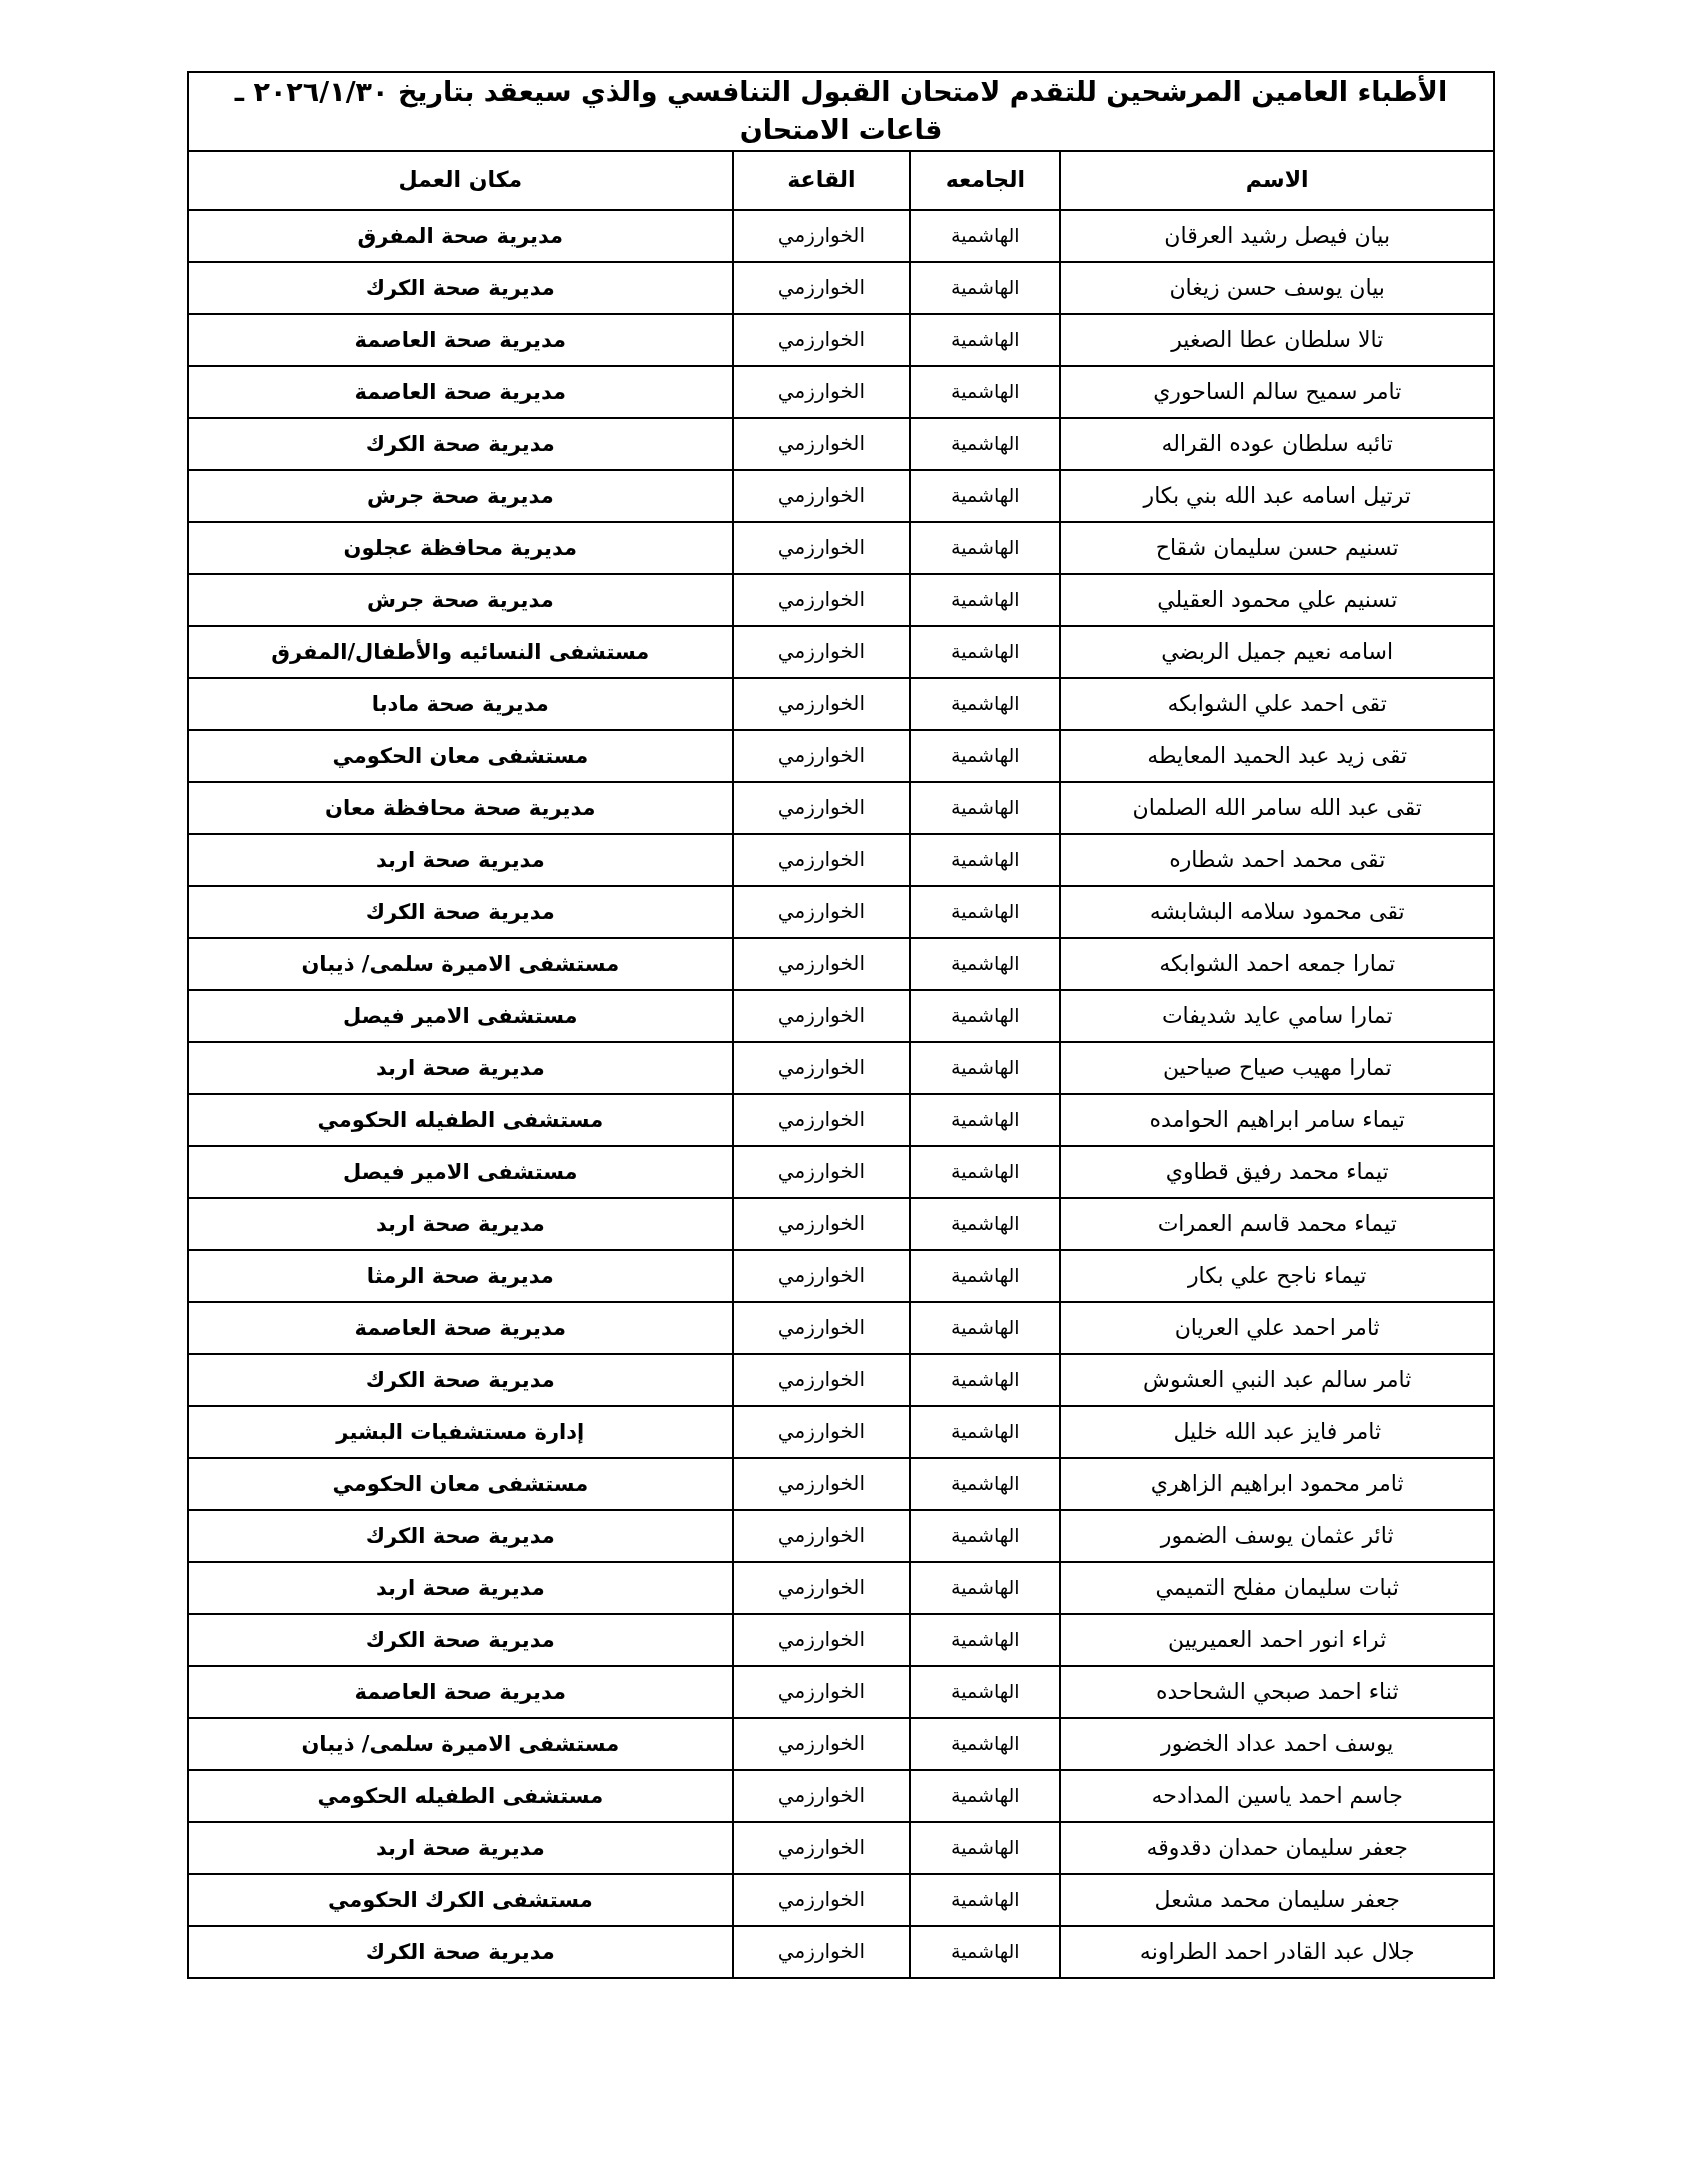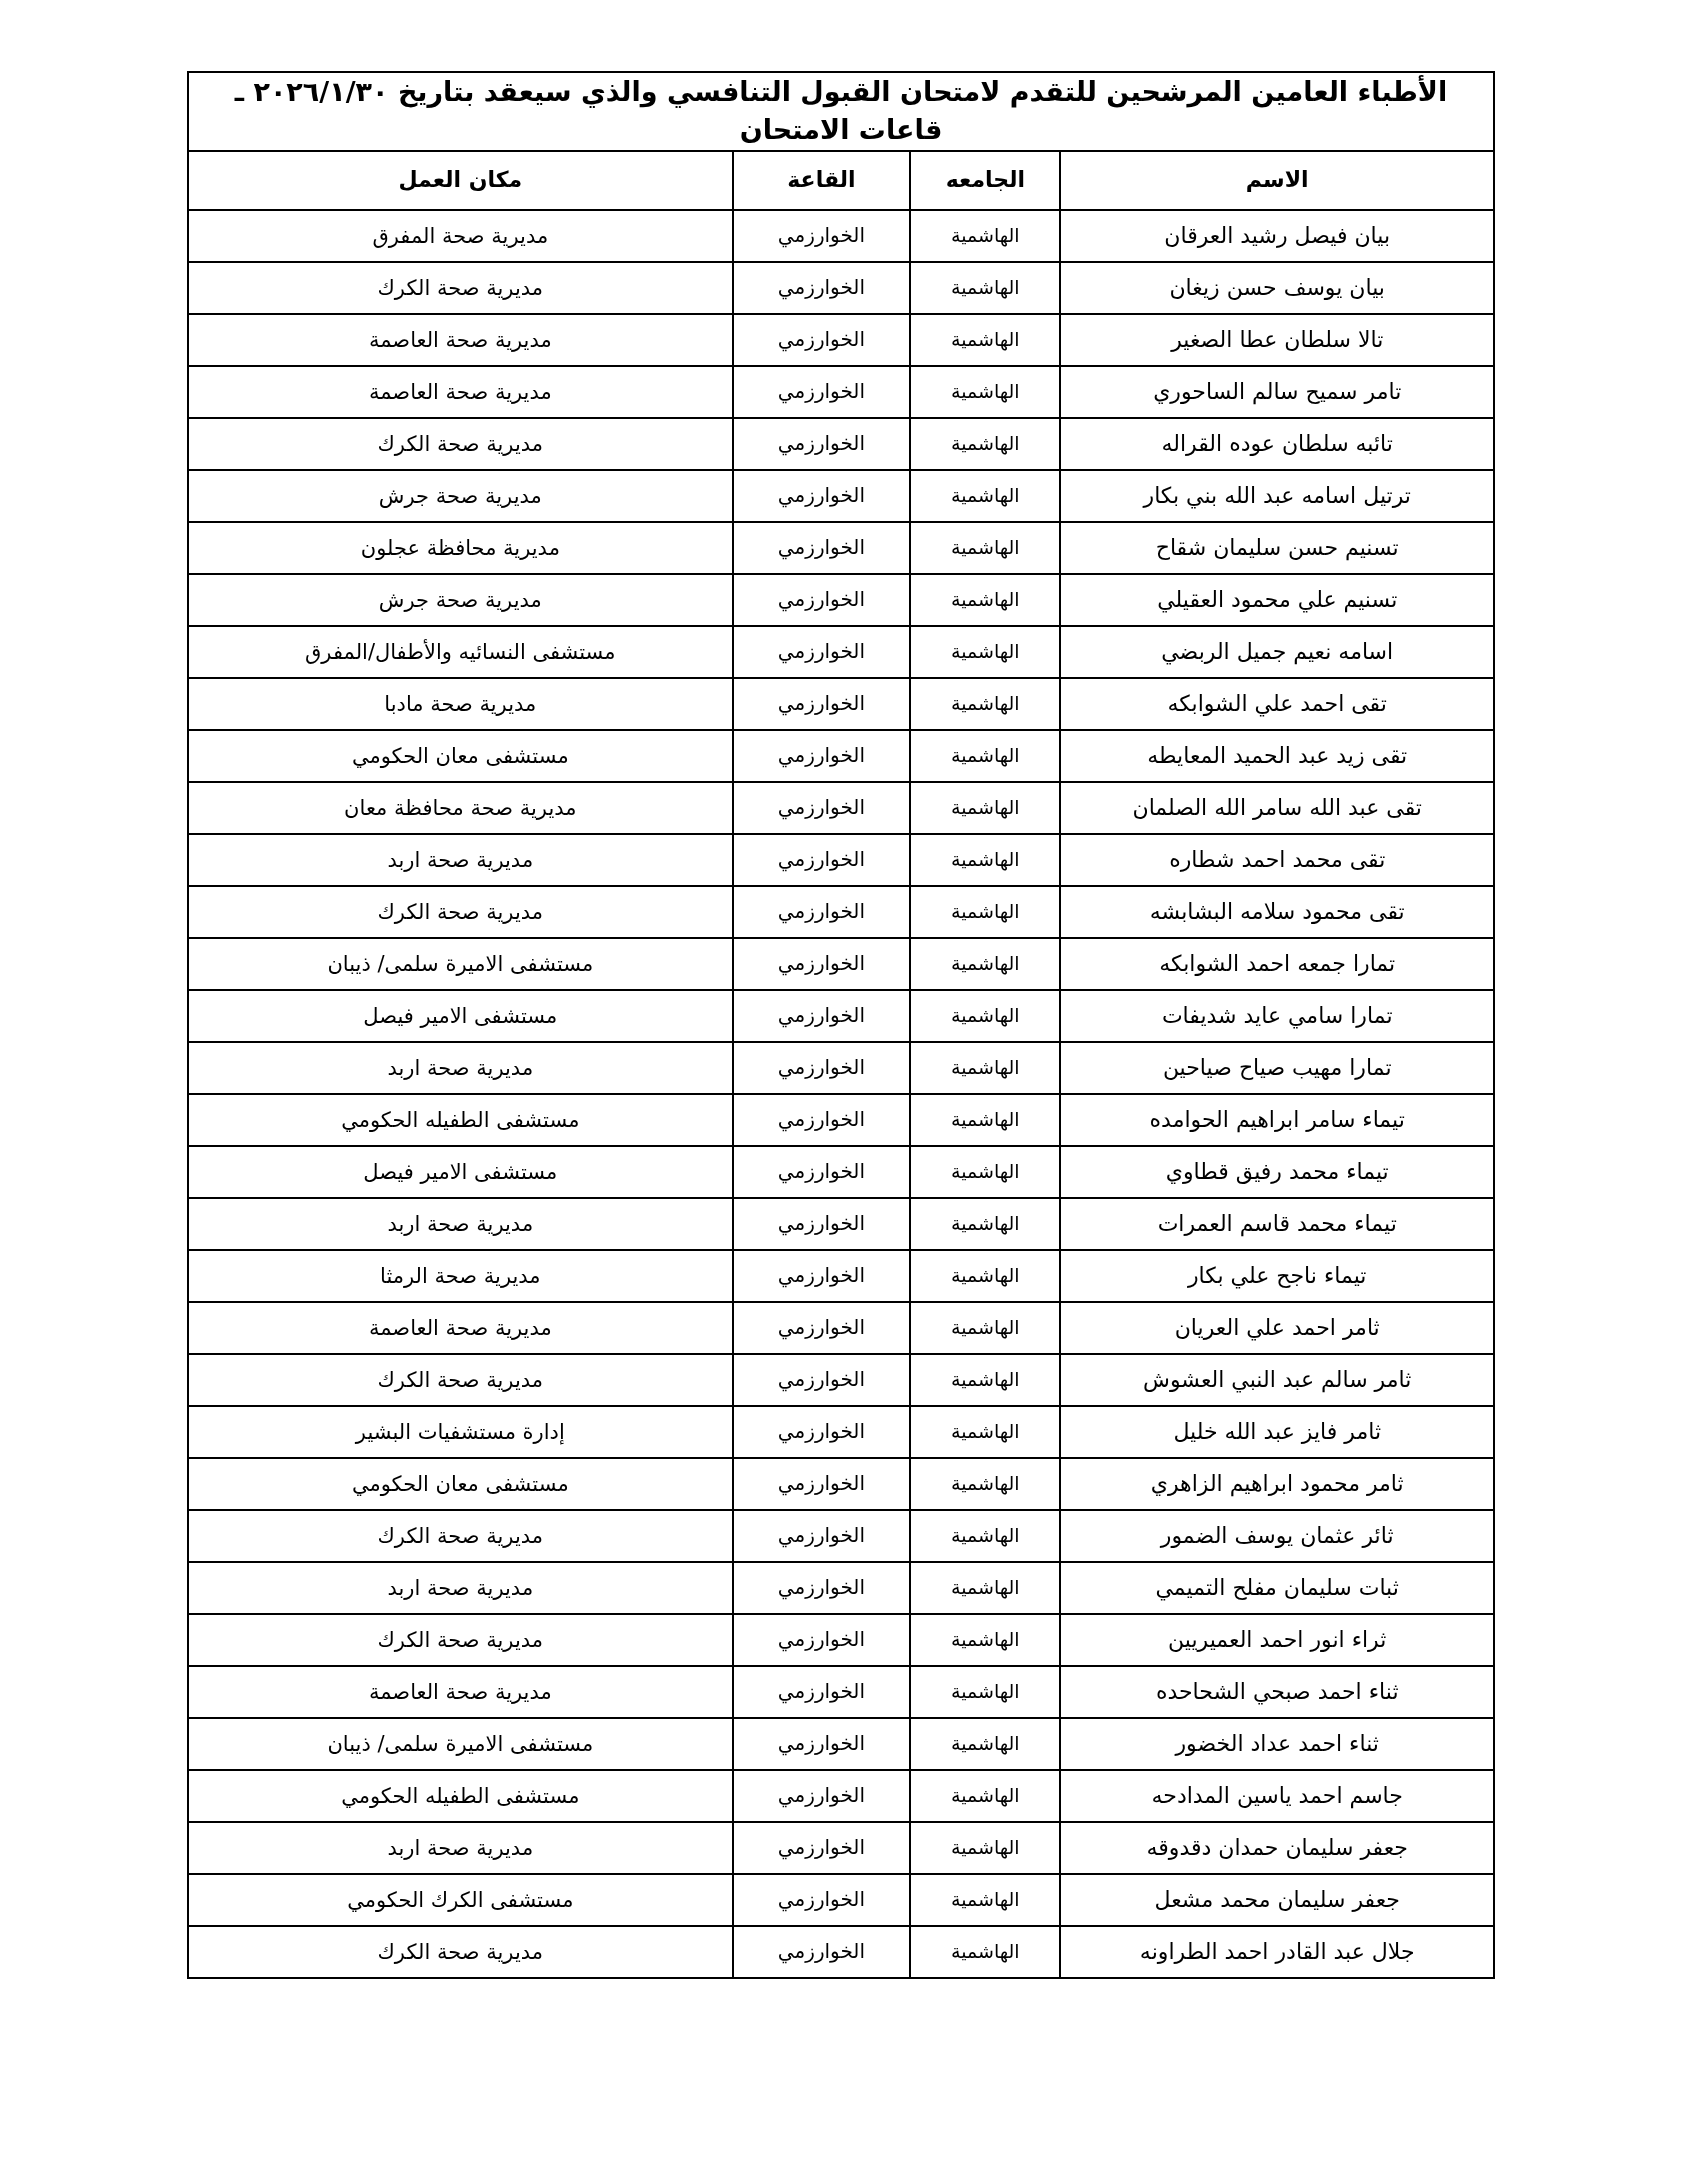--- a/index.html
+++ b/index.html
@@ -66,21 +66,21 @@
   .cell {
     font-size: 21px;
     height: 50px;
     line-height: 1.25;
     padding: 4px 9.3px;
     font-weight: normal;
   }
   .cell-name     { font-size: 22px; }
   .cell-uni      { font-size: 19px; }
   .cell-hall     { font-size: 20px; margin-top: 24px; }
-  .cell-work     { font-size: 21px; }
+  .cell-work     { font-size: 21px; font-weight: bold; }
 
   
   col.c-name { width: 33.2%; }
   col.c-uni  { width: 11.5%; }
   col.c-hall { width: 13.6%; }
   col.c-work { width: 41.7%; }
 </style>
 </head>
 <body>
 
@@ -275,21 +275,21 @@
           <td class="cell cell-hall">الخوارزمي</td>
           <td class="cell cell-work">مديرية صحة الكرك</td>
         </tr>
         <tr>
           <td class="cell cell-name">ثناء احمد صبحي الشحاحده</td>
           <td class="cell cell-uni">الهاشمية</td>
           <td class="cell cell-hall">الخوارزمي</td>
           <td class="cell cell-work">مديرية صحة العاصمة</td>
         </tr>
         <tr>
-          <td class="cell cell-name">ثناء احمد عداد الخضور</td>
+          <td class="cell cell-name">يوسف احمد عداد الخضور</td>
           <td class="cell cell-uni">الهاشمية</td>
           <td class="cell cell-hall">الخوارزمي</td>
           <td class="cell cell-work">مستشفى الاميرة سلمى/ ذيبان</td>
         </tr>
         <tr>
           <td class="cell cell-name">جاسم احمد ياسين المدادحه</td>
           <td class="cell cell-uni">الهاشمية</td>
           <td class="cell cell-hall">الخوارزمي</td>
           <td class="cell cell-work">مستشفى الطفيله الحكومي</td>
         </tr>

